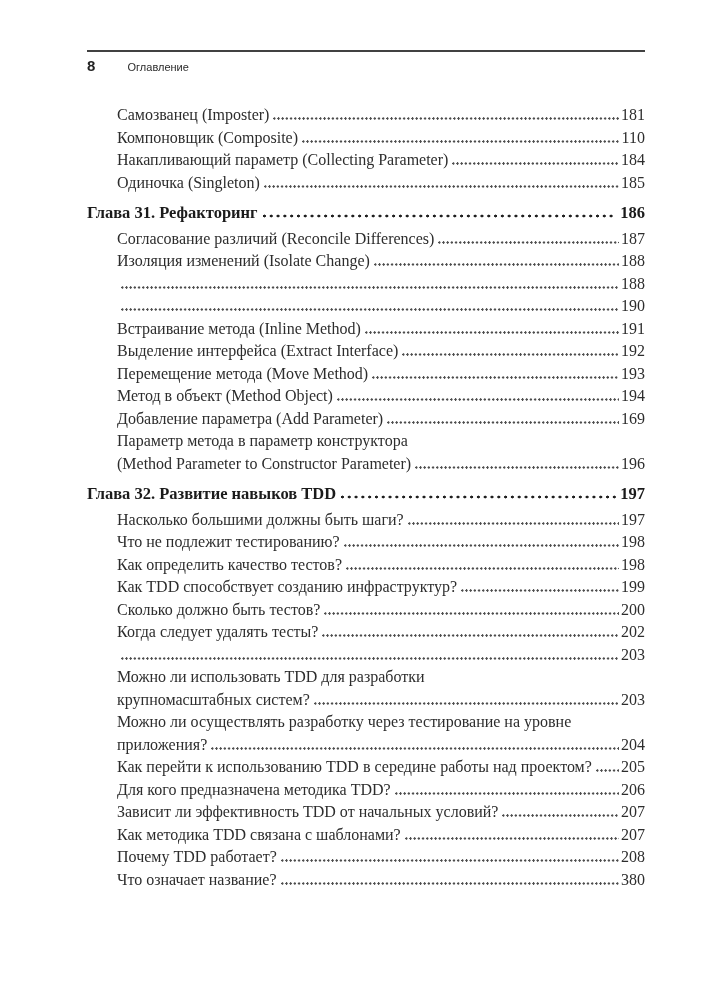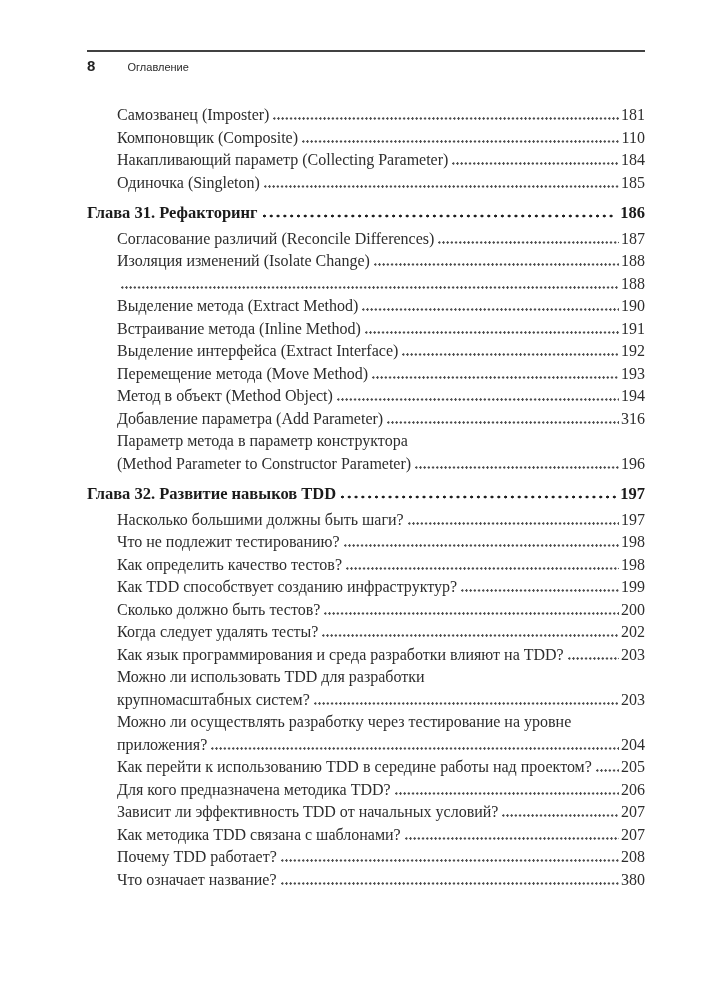--- a/index.html
+++ b/index.html
@@ -167,21 +167,20 @@
 
       <div class="row">
         <span class="leader"></span>
         <span class="pg">188</span>
       </div>
     </div>
 
     <div class="entry">
 
       <div class="row">
-        <span class="title">Выделение метода (Extract Method)</span>
         <span class="leader"></span>
         <span class="pg">190</span>
       </div>
     </div>
 
     <div class="entry">
 
       <div class="row">
         <span class="title">Встраивание метода (Inline Method)</span>
         <span class="leader"></span>
@@ -214,21 +213,21 @@
         <span class="leader"></span>
         <span class="pg">194</span>
       </div>
     </div>
 
     <div class="entry">
 
       <div class="row">
         <span class="title">Добавление параметра (Add Parameter)</span>
         <span class="leader"></span>
-        <span class="pg">316</span>
+        <span class="pg">169</span>
       </div>
     </div>
 
     <div class="entry">
       <div class="row">
         <span class="title">Параметр метода в параметр конструктора</span>
       </div>
       <div class="row">
         <span class="title">(Method Parameter to Constructor Parameter)</span>
         <span class="leader"></span>
@@ -292,21 +291,20 @@
       <div class="row">
         <span class="title">Когда следует удалять тесты?</span>
         <span class="leader"></span>
         <span class="pg">202</span>
       </div>
     </div>
 
     <div class="entry">
 
       <div class="row">
-        <span class="title">Как язык программирования и среда разработки влияют на TDD?</span>
         <span class="leader"></span>
         <span class="pg">203</span>
       </div>
     </div>
 
     <div class="entry">
       <div class="row">
         <span class="title">Можно ли использовать TDD для разработки</span>
       </div>
       <div class="row">

